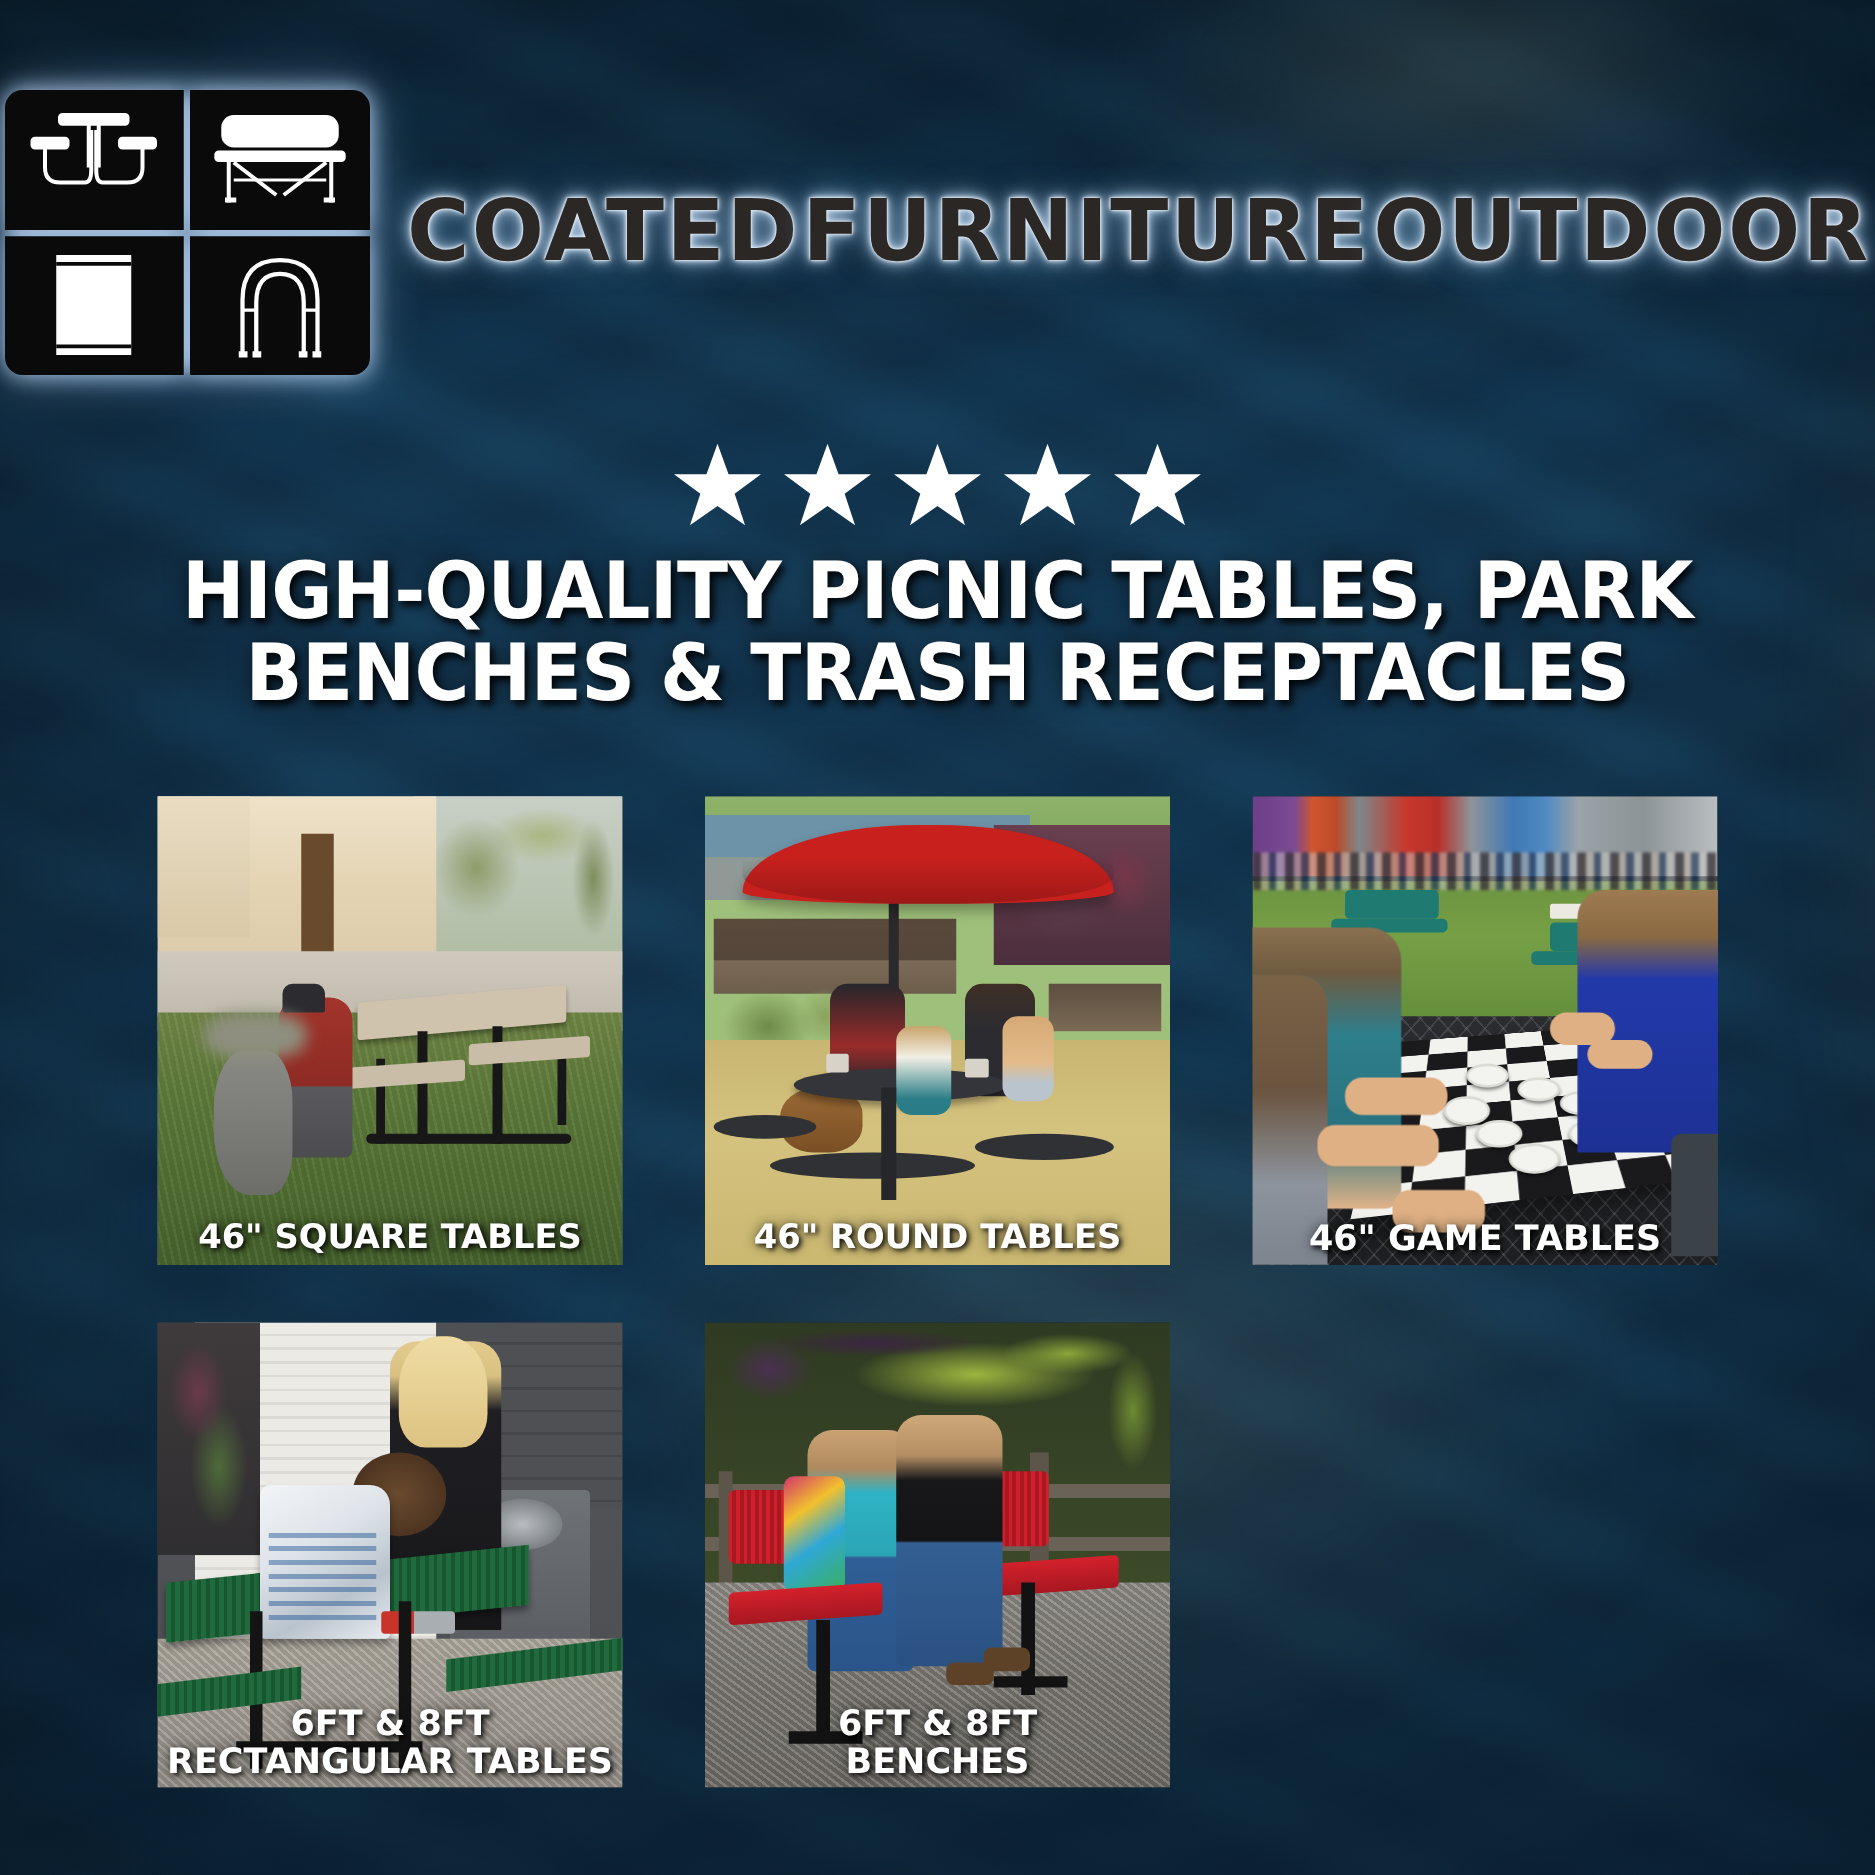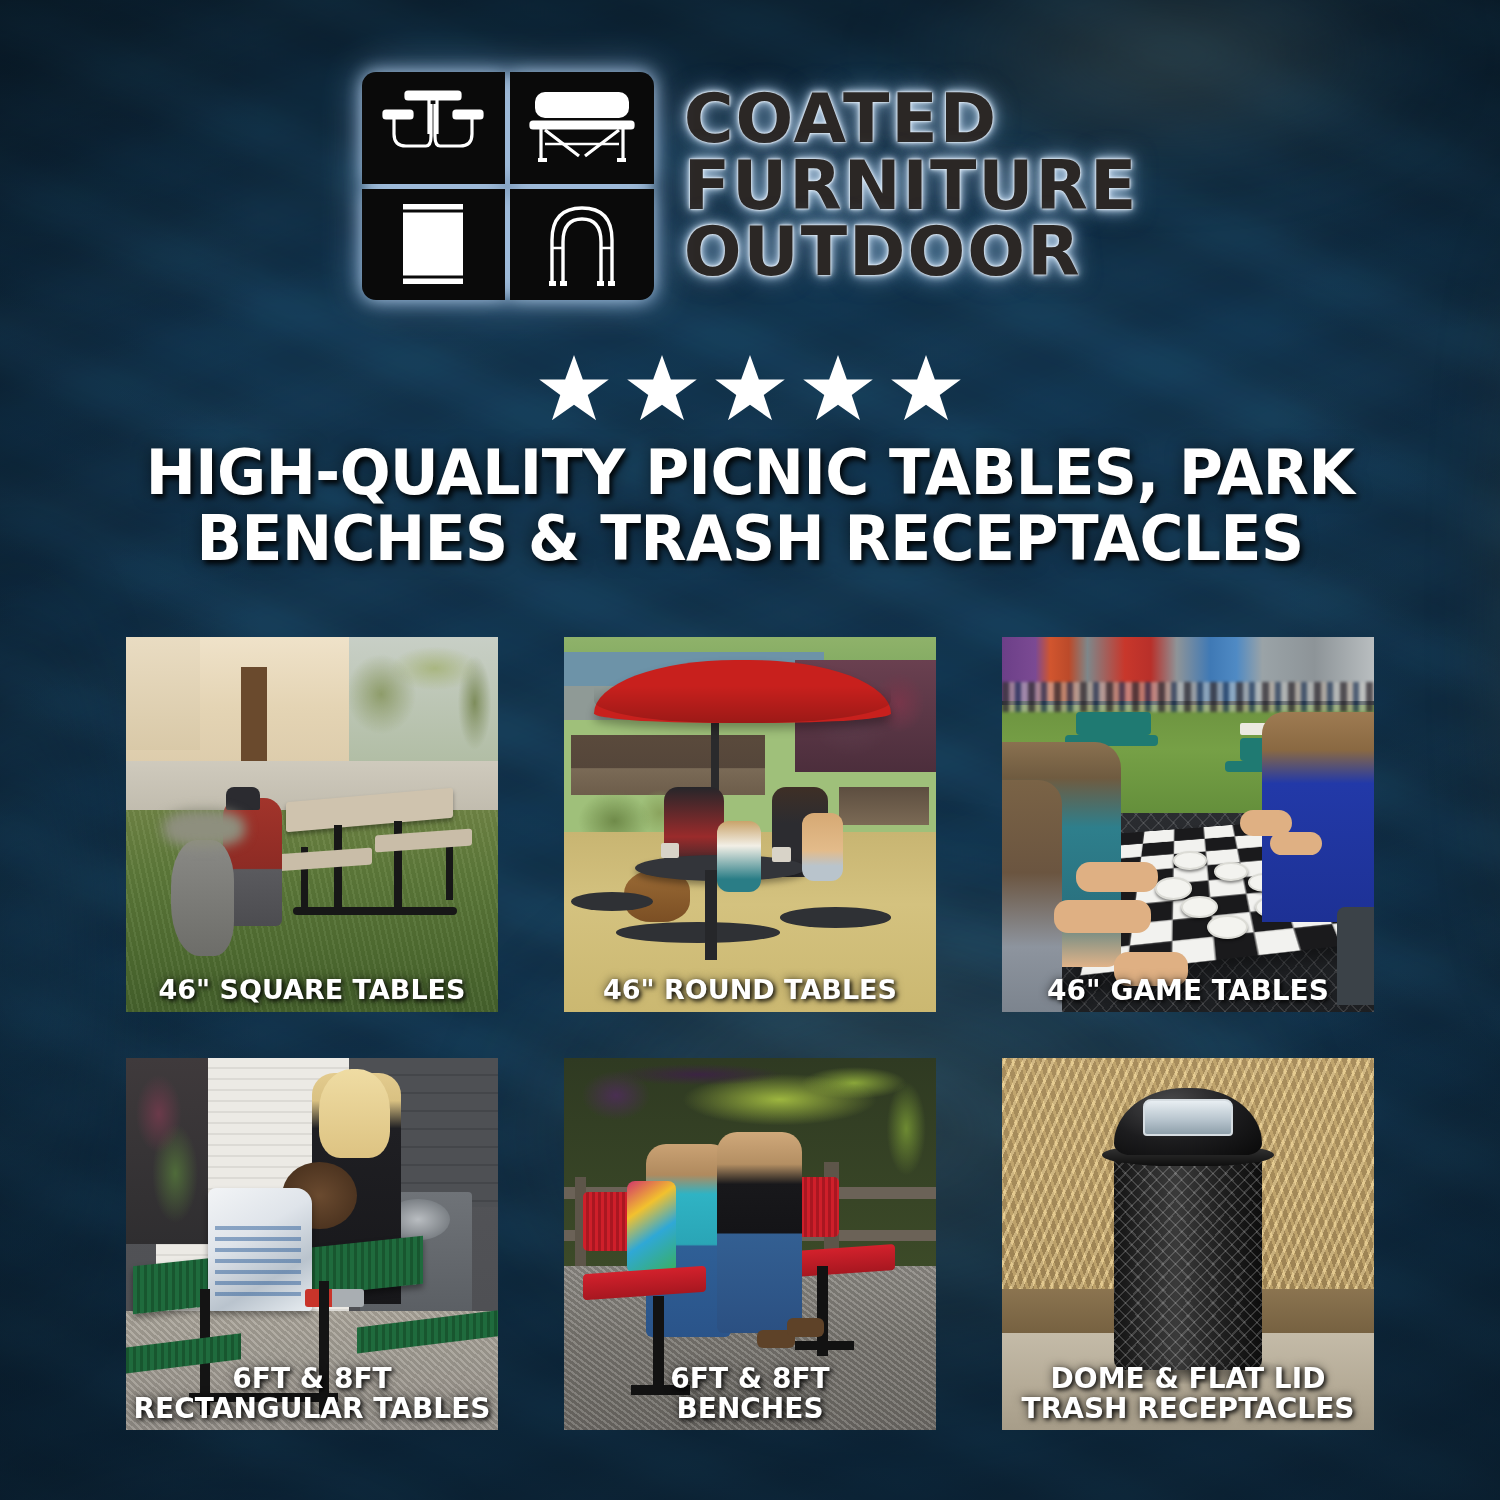--- a/index.html
+++ b/index.html
@@ -62,21 +62,21 @@
     gap:5px; border-radius:16px; padding:0;
     filter:drop-shadow(0 0 9px rgba(200,225,255,.85)) drop-shadow(0 0 18px rgba(150,195,240,.45));
   }
   .logo-cell{ background:#0a0a0a; display:flex; align-items:center; justify-content:center; }
   .logo-cell.tl{ border-radius:14px 0 0 0; }
   .logo-cell.tr{ border-radius:0 14px 0 0; }
   .logo-cell.bl{ border-radius:0 0 0 14px; }
   .logo-cell.br{ border-radius:0 0 14px 0; }
   .logo-cell svg{ display:block; }
 
-  .brand-text{ display:flex; flex-direction:column; gap:2px;justify-content:flex-end; }
+  .brand-text{ display:flex; gap:2px;justify-content:flex-end; }
   .brand-line{
     font-size:68px; line-height:.95; font-weight:700; letter-spacing:2px;
     color:#2b2725;
     font-family:"DejaVu Sans", sans-serif;
     text-shadow:
       0 0 3px #e9f2fa, 0 0 6px #cfe1f2, 0 0 13px rgba(190,215,240,.95),
       0 0 26px rgba(150,190,230,.65), 1px 1px 0 #6f7a82, -1px -1px 0 #6f7a82;
   }
 
   
@@ -592,32 +592,15 @@
         <div class="rect t5-seat1"></div>
         <div class="rect t5-leg" style="left:24%;top:64%;width:3%;height:26%"></div>
         <div class="rect t5-leg" style="left:18%;top:88%;width:16%;height:2.6%"></div>
         <div class="rect t5-shoe" style="left:52%;top:73%;width:10%;height:5%"></div>
         <div class="rect t5-shoe" style="left:60%;top:70%;width:10%;height:5%"></div>
       </div>
       <div class="caption two">6FT &amp; 8FT
 BENCHES</div>
     </div>
 
-    <div class="tile">
-      <div class="photo">
-        <div class="sky t6-sky"></div>
-        <div class="rect t6-grassbg"></div>
-        <div class="rect t6-grassbg2"></div>
-        <div class="rect t6-dirt2"></div>
-        <div class="band t6-concrete"></div>
-        <div class="rect t6-shadow"></div>
-        <div class="rect t6-body"></div>
-        <div class="rect t6-bodymesh"></div>
-        <div class="rect t6-rim"></div>
-        <div class="rect t6-dome"></div>
-        <div class="rect t6-opening"></div>
-      </div>
-      <div class="caption two">DOME &amp; FLAT LID
-TRASH RECEPTACLES</div>
-    </div>
 
   </div>
 </div>
 
 </body></html>

